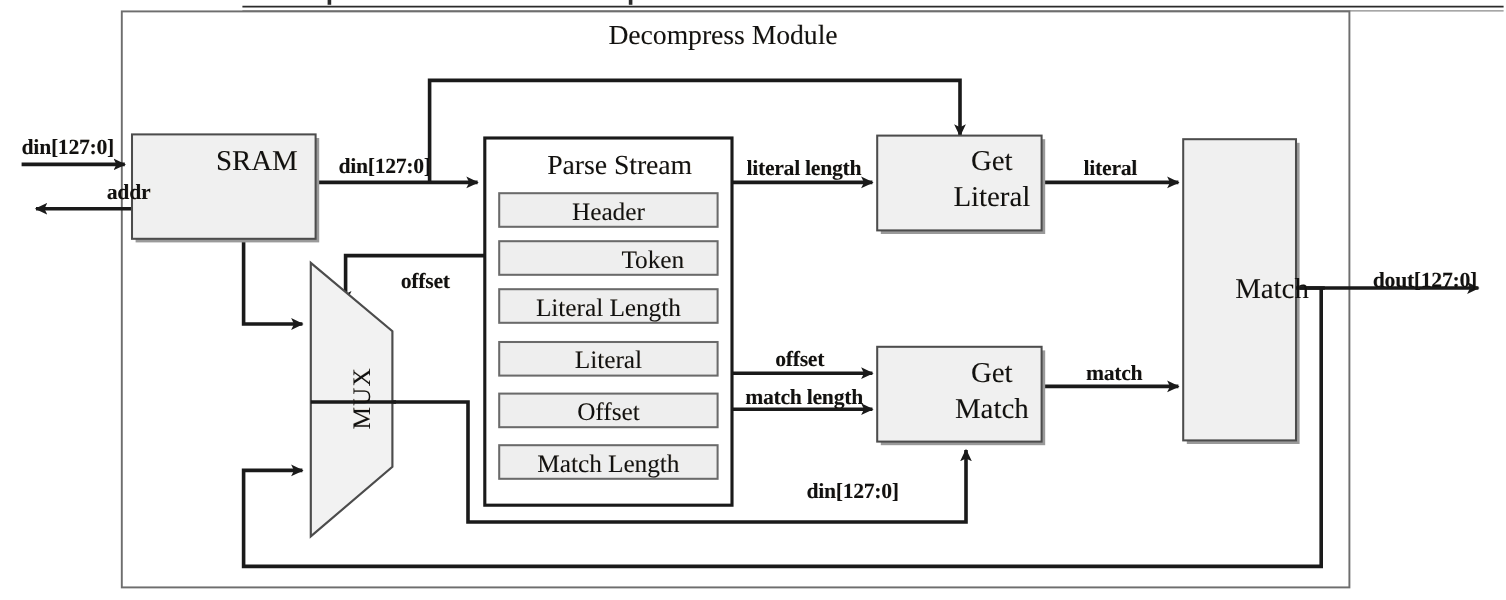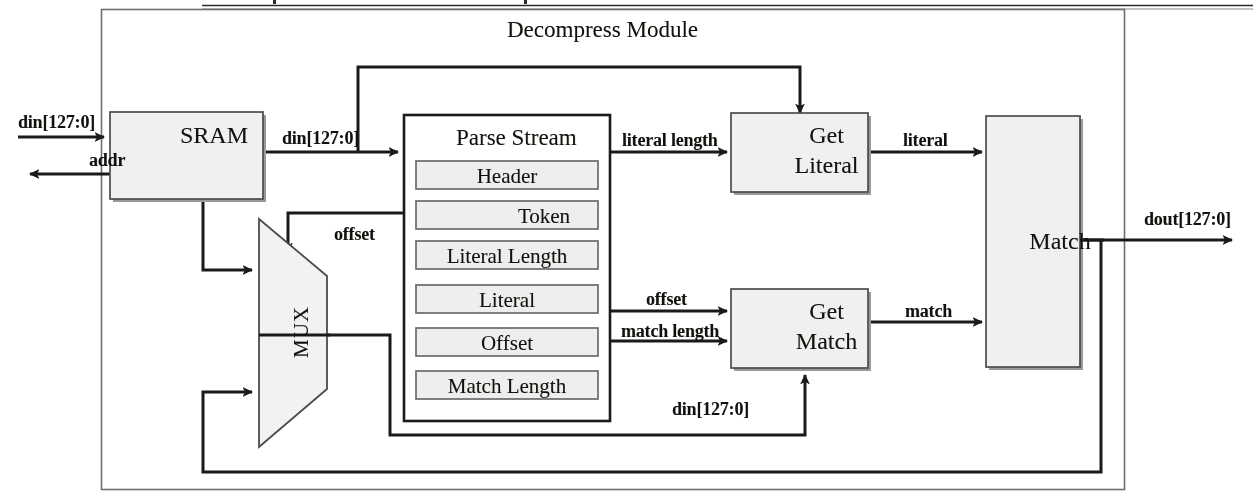--- a/index.html
+++ b/index.html
@@ -230,15 +230,15 @@
   <div class="lbl lbl-sig" style="left:18px; top:113px;">din[127:0]</div>
   <div class="lbl lbl-sig" style="left:55px; top:151px;margin-left:34px;">addr</div>
   <div class="lbl lbl-sig" style="left:282px; top:129px;">din[127:0]</div>
   <div class="lbl lbl-sig" style="left:334px; top:225px;">offset</div>
   <div class="lbl lbl-sig" style="left:622px; top:131px;">literal length</div>
   <div class="lbl lbl-sig" style="left:903px; top:131px;">literal</div>
   <div class="lbl lbl-sig" style="left:646px; top:290px;">offset</div>
   <div class="lbl lbl-sig" style="left:621px; top:322px;">match length</div>
   <div class="lbl lbl-sig" style="left:672px; top:400px;">din[127:0]</div>
   <div class="lbl lbl-sig" style="left:905px; top:302px;">match</div>
-  <div class="lbl lbl-sig" style="left:1144px; top:210px;">dout[127:0]</div>
+  <div class="lbl lbl-sig" style="left:1144px; top:224px;">dout[127:0]</div>
 
 </div>
 
 </body></html>

